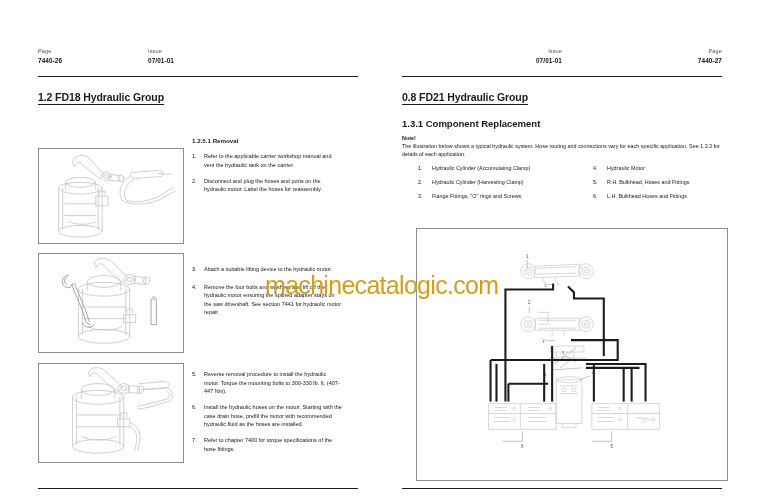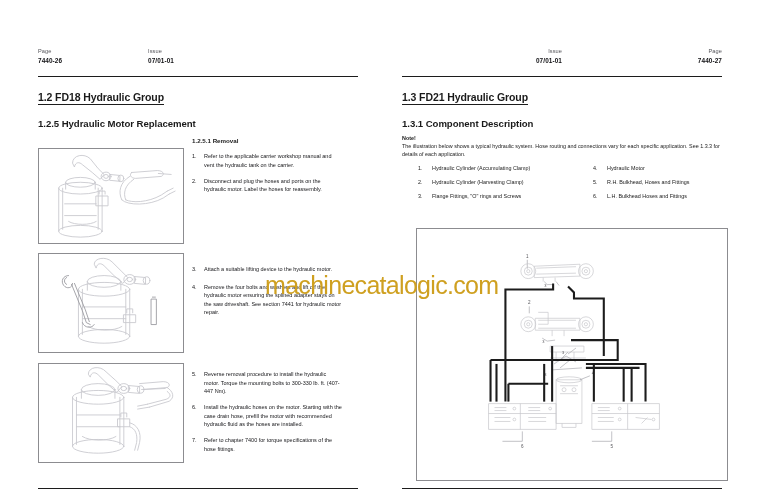--- a/index.html
+++ b/index.html
@@ -231,21 +231,20 @@
         <div class="rh-value">7440-26</div>
       </div>
       <div class="rh-cell b">
         <div class="rh-label">Issue</div>
         <div class="rh-value">07/01-01</div>
       </div>
     </div>
     <div class="rule-top"></div>
 
     <div class="h1" style="left:38px; top:55px;">1.2  FD18 Hydraulic Group</div>
-    <div class="h2" style="left:38px; top:82px;">1.2.5  Hydraulic Motor Replacement</div>
     <div class="h3" style="left:192px; top:101px;">1.2.5.1  Removal</div>
 
     <div class="figbox" style="top:112px; height:96px;">
       <svg viewBox="0 0 146 96" preserveAspectRatio="none">
         <g class="lineart">
           <ellipse cx="42" cy="84" rx="22" ry="6"></ellipse>
           <path d="M20 40 L20 84"></path>
             <path d="M64 40 L64 84"></path>
           <ellipse cx="42" cy="40" rx="22" ry="6"></ellipse>
           <path d="M24 40 L24 82"></path>
@@ -403,22 +402,22 @@
         <div class="rh-label">Issue</div>
         <div class="rh-value">07/01-01</div>
       </div>
       <div class="rh-cell b">
         <div class="rh-label">Page</div>
         <div class="rh-value">7440-27</div>
       </div>
     </div>
     <div class="rule-top"></div>
 
-    <div class="h1" style="left:22px; top:55px;">1.3  FD21 Hydraulic Group</div>
-    <div class="h2" style="left:22px; top:82px;">1.3.1  Component Description</div>
+    <div class="h1" style="left:22px; top:55px;">0.8  FD21 Hydraulic Group</div>
+    <div class="h2" style="left:22px; top:82px;">1.3.1  Component Replacement</div>
 
     <div class="note-wrap" style="top:99px;">
       <div class="note-title">Note!</div>
       <div class="note-body">The illustration below shows a typical hydraulic system. Hose routing and connections vary for each specific application. See 1.3.3 for details of each application.</div>
     </div>
 
     <div class="complist" style="top:128px;">
       <div class="complist-col">
         <div class="comp-item">
           <span class="comp-num">1.</span>

